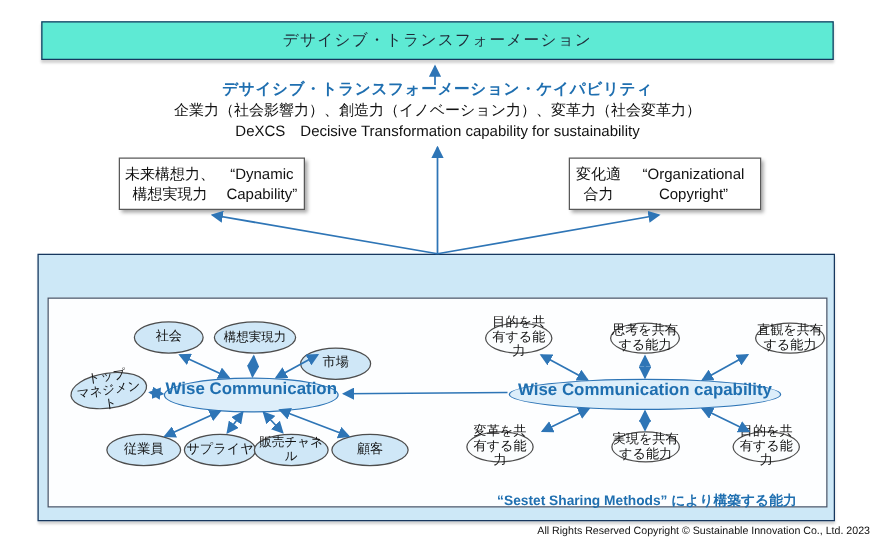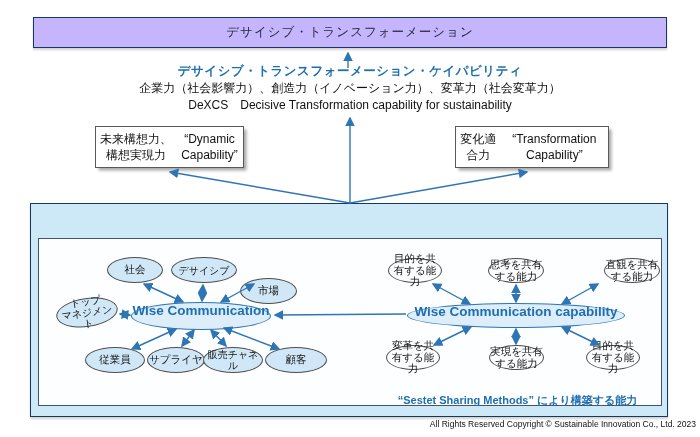--- a/index.html
+++ b/index.html
@@ -5,21 +5,21 @@
   html,body{margin:0;padding:0;}
   body{
     width:700px;height:437px;position:relative;overflow:hidden;
     background:#ffffff;
     font-family:"Liberation Sans","DejaVu Sans",sans-serif;
     color:#1a1a1a;
   }
   .abs{position:absolute;box-sizing:border-box;}
   
   .banner{
-    background:#c4b5fd;border:1px solid #17375e;
+    background:#5eead4;border:1px solid #17375e;
     box-shadow:0 2px 2px rgba(0,0,0,0.18);
     display:flex;align-items:center;justify-content:center;
     font-size:12.5px;color:#1f2a38;letter-spacing:1px;
   }
   
   .cap-block{left:0;top:64px;width:700px;text-align:center;line-height:1.22;}
   .cap-title{font-size:12.5px;font-weight:bold;color:#1f6fb0;letter-spacing:0.5px;}
   .cap-sub{font-size:12px;color:#111111;margin-top:2px;}
   
   .side-box{
@@ -77,32 +77,32 @@
   <div class="cap-sub">企業力（社会影響力）、創造力（イノベーション力）、変革力（社会変革力）</div>
   <div class="cap-sub">DeXCS　Decisive Transformation capability for sustainability</div>
 </div>
 
 <div class="abs side-box" style="left:95px;top:126px;width:149px;height:42px;">
   <div>未来構想力、構想実現力</div>
   <div>“Dynamic Capability”</div>
 </div>
 <div class="abs side-box" style="left:455px;top:126px;width:154px;height:42px;">
   <div>変化適合力</div>
-  <div>“Transformation Capability”</div>
+  <div>“Organizational Copyright”</div>
 </div>
 
 <div class="abs platform" style="left:30px;top:203px;width:638px;height:214px;">
   <div class="inner-panel"></div>
 </div>
 
 <div class="abs oval" style="left:107px;top:257px;width:56px;height:26px;">
     <span class="lbl">社会</span>
   </div>
 <div class="abs oval" style="left:171px;top:257px;width:66px;height:26px;font-size:10px;">
-    <span class="lbl">デサイシブ</span>
+    <span class="lbl">構想実現力</span>
   </div>
 <div class="abs oval" style="left:240px;top:257px;width:57px;height:26px;margin-top:21px;">
     <span class="lbl">市場</span>
   </div>
 <div class="abs oval tilt" style="left:56px;top:298px;width:62px;height:29px;font-size:10px;">
     <span class="lbl">トップ
 マネジメント</span>
   </div>
 <div class="abs oval" style="left:85px;top:347px;width:60px;height:26px;">
     <span class="lbl">従業員</span>
@@ -123,21 +123,21 @@
 
 <div class="abs oval oval-plain" style="left:388px;top:258px;width:54px;height:25px;">
     <span class="lbl">目的を共有する能力</span>
   </div>
 <div class="abs oval oval-plain" style="left:488px;top:258px;width:56px;height:25px;">
     <span class="lbl">思考を共有する能力</span>
   </div>
 <div class="abs oval oval-plain" style="left:584px;top:258px;width:56px;height:25px;margin-left:20px;">
     <span class="lbl">直観を共有する能力</span>
   </div>
-<div class="abs oval oval-plain" style="left:386px;top:345px;width:54px;height:25px;">
+<div class="abs oval oval-plain" style="left:373px;top:345px;width:54px;height:25px;">
     <span class="lbl">変革を共有する能力</span>
   </div>
 <div class="abs oval oval-plain" style="left:489px;top:345px;width:55px;height:25px;">
     <span class="lbl">実現を共有する能力</span>
   </div>
 <div class="abs oval oval-plain" style="left:586px;top:345px;width:54px;height:25px;">
     <span class="lbl">目的を共有する能力</span>
   </div>
 
 <div class="abs wc-oval" style="left:407px;top:303px;width:218px;height:25px;">

